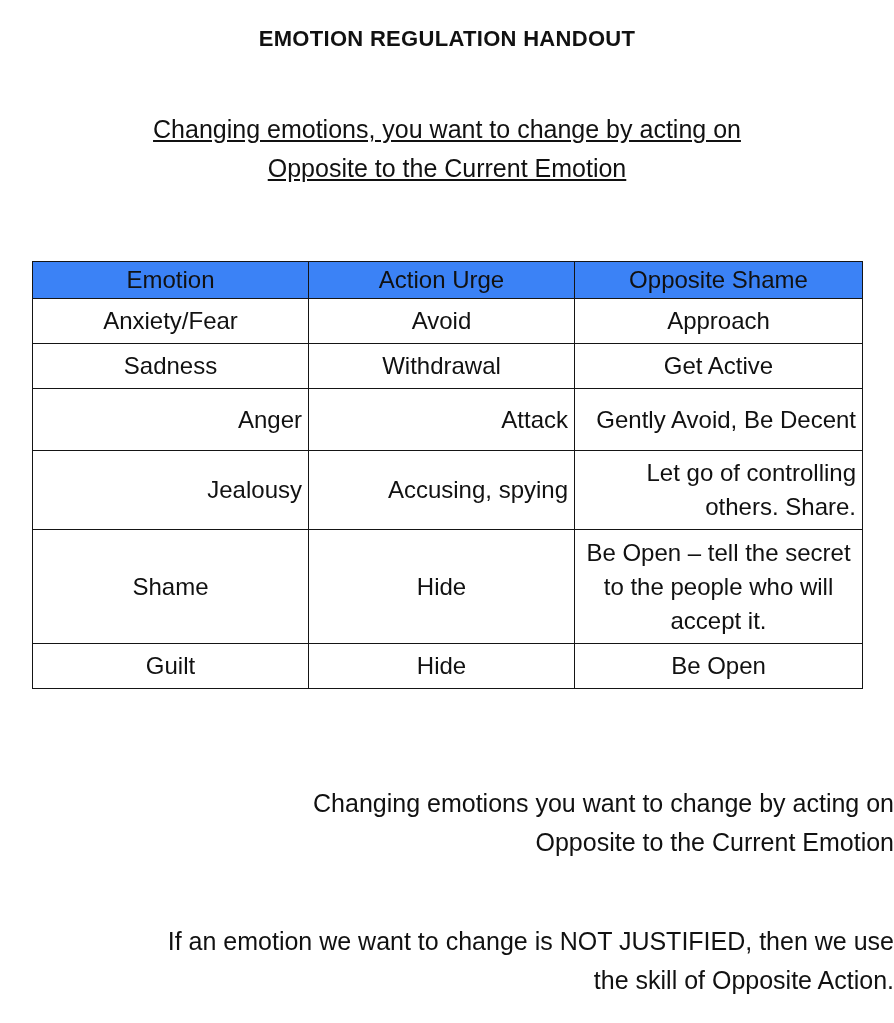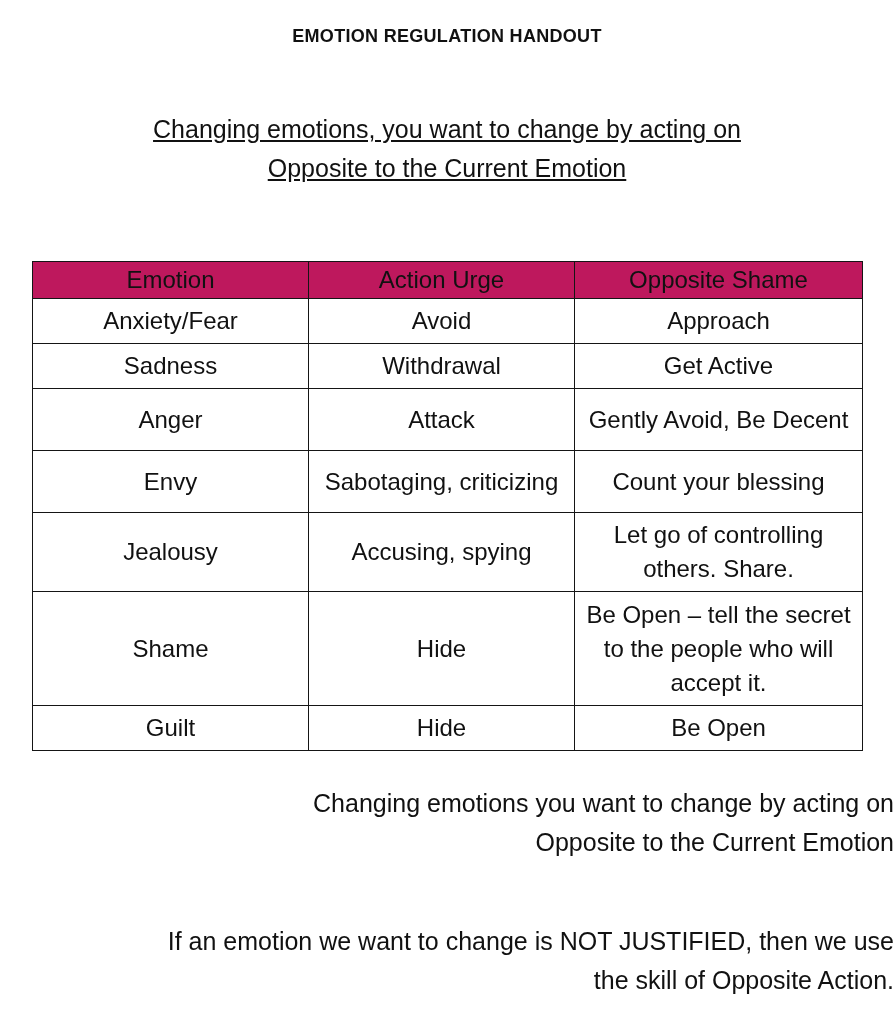--- a/index.html
+++ b/index.html
@@ -24,21 +24,21 @@
     box-sizing: border-box;
   }
 
   
   .doc-title {
     position: absolute;
     top: 9px;
     left: 0;
     width: 894px;
     text-align: center;
-    font-size: 18px;
+    font-size: 22px;
     font-weight: bold;
     letter-spacing: 0.3px;
     line-height: 30px;
   }
 
   
   .intro-block {
     position: absolute;
     top: 110px;
     left: 0;
@@ -73,26 +73,26 @@
     border: 1.6px solid #151515;
     text-align: center;
     vertical-align: middle;
     font-size: 24px;
     line-height: 34px;
     font-weight: 400;
     padding: 5px 6px;
     box-sizing: border-box;
   }
   table.er-table thead th {
-    background: #be185d;
+    background: #3b82f6;
     height: 27px;
     padding: 1px 19px;
   }
   table.er-table tbody td { height: 38px; }
-  table.er-table tbody tr.tall td { height: 62px; }
+  table.er-table tbody tr.tall td { height: 62px; text-align: right; }
   table.er-table tbody tr.xtall td { height: 114px; }
 
   
   .outro-block {
     position: absolute;
     top: 784px;
     left: 0;
     width: 894px;
     text-align: center;
     font-size: 25px;
@@ -147,25 +147,20 @@
           <td>Sadness</td>
           <td>Withdrawal</td>
           <td>Get Active</td>
         </tr>
         <tr class="tall">
           <td>Anger</td>
           <td>Attack</td>
           <td>Gently Avoid, Be Decent</td>
         </tr>
         <tr class="tall">
-          <td>Envy</td>
-          <td>Sabotaging, criticizing</td>
-          <td>Count your blessing</td>
-        </tr>
-        <tr class="tall">
           <td>Jealousy</td>
           <td>Accusing, spying</td>
           <td>Let go of controlling others. Share.</td>
         </tr>
         <tr class="xtall">
           <td>Shame</td>
           <td>Hide</td>
           <td>Be Open – tell the secret to the people who will accept it.</td>
         </tr>
         <tr>

